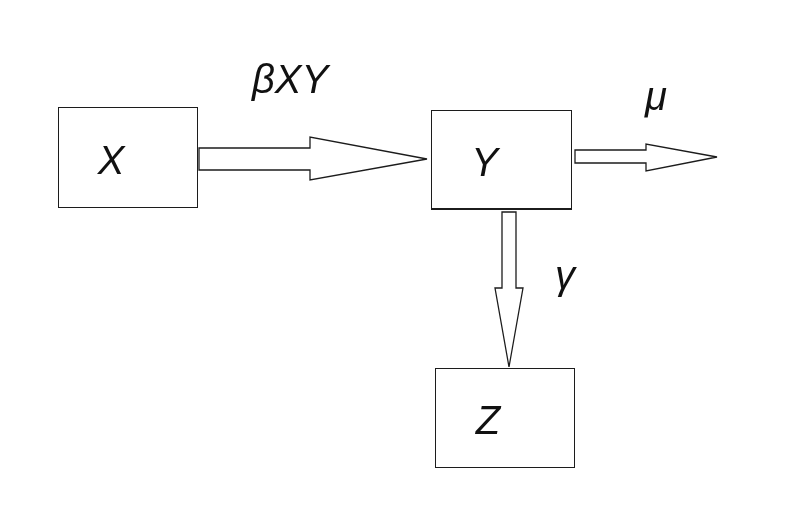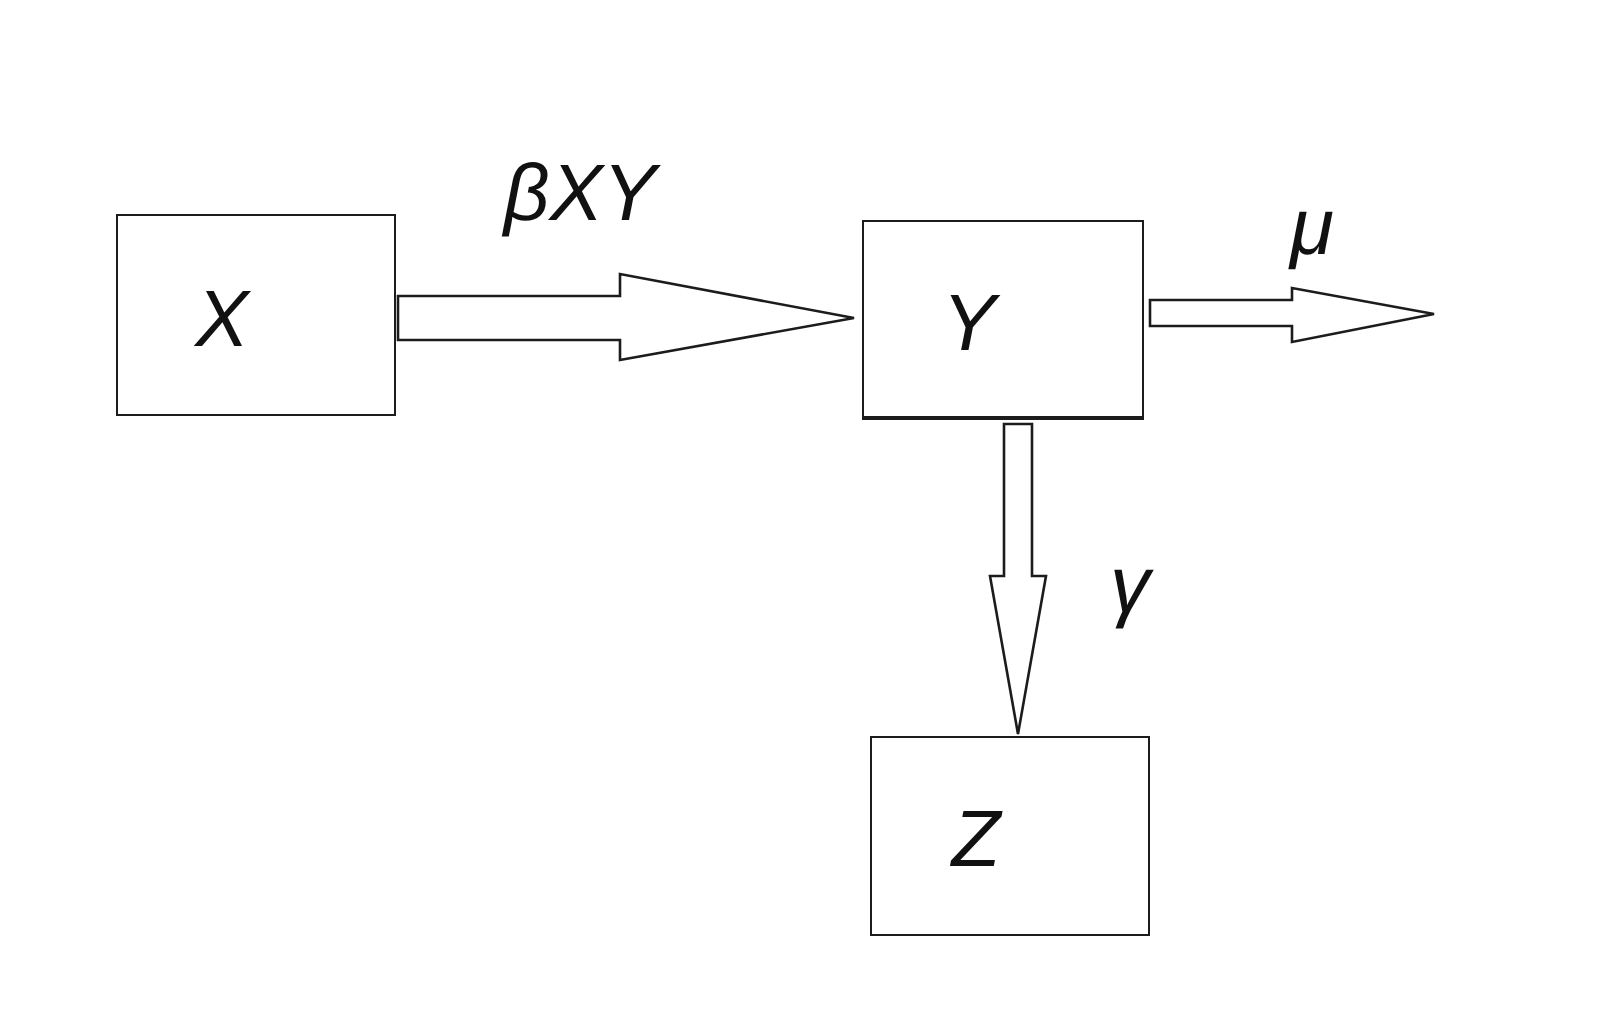--- a/index.html
+++ b/index.html
@@ -39,21 +39,20 @@
   #node-z { left: 435px; top: 368px; width: 140px; height: 100px; }
 
   .flow-label {
     position: absolute;
     font-style: italic;
     font-size: 40px;
     color: #111111;
     text-align: center;
     line-height: 1.1;
     white-space: nowrap;
-    margin-top: 18px;
   }
   #label-beta-xy { left: 250px; top: 57px;  width: 80px; }
   #label-mu      { left: 626px; top: 74px;  width: 60px; }
   #label-gamma   { left: 535px; top: 253px; width: 60px; }
 </style>
 </head>
 <body>
 
 <div class="canvas">
 

